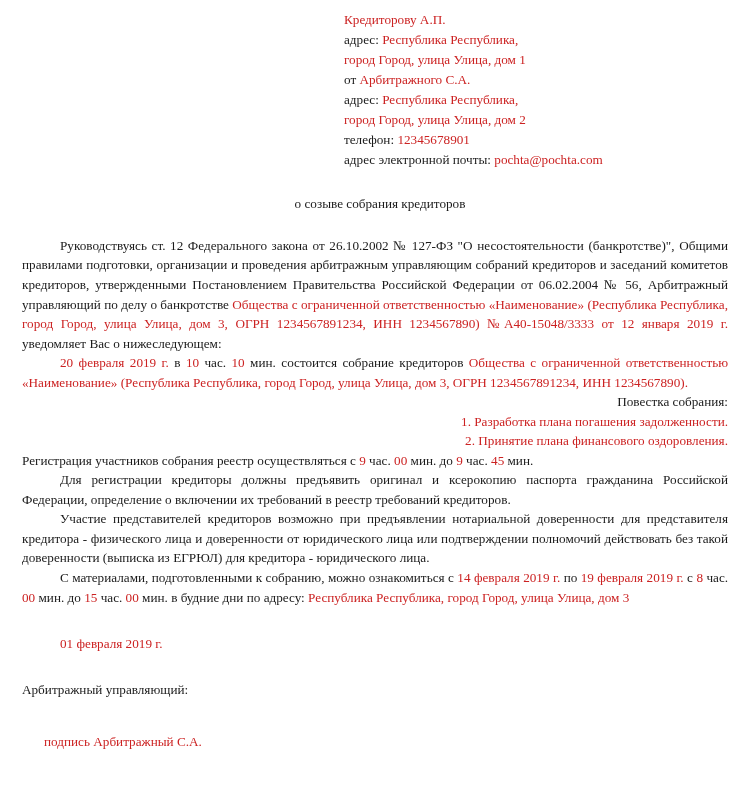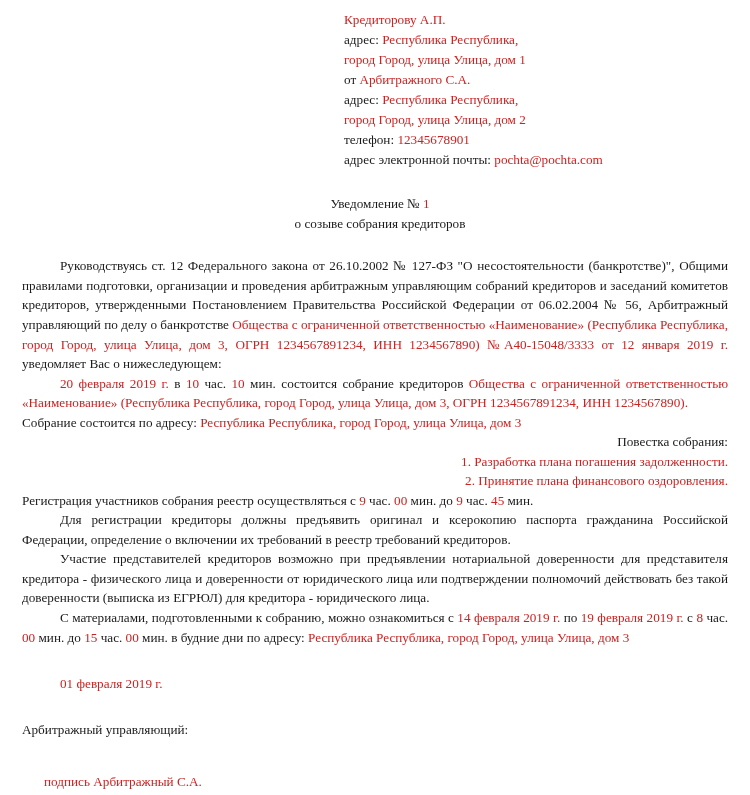--- a/index.html
+++ b/index.html
@@ -101,34 +101,29 @@
       <span>телефон:</span>
       <span class="red">12345678901</span>
     </div>
     <div class="header-line">
       <span>адрес электронной почты:</span>
       <span class="red">pochta@pochta.com</span>
     </div>
   </div>
 
   <div class="title-block">
-    <div class="title-line">
-      <span>Уведомление №</span>
-      <span class="red">1</span>
-    </div>
     <div class="title-line">о созыве собрания кредиторов</div>
   </div>
 
   <div class="body-block">
 
     <p class="para"><span>Руководствуясь ст. 12 Федерального закона от 26.10.2002 № 127-ФЗ "О несостоятельности (банкротстве)", Общими правилами подготовки, организации и проведения арбитражным управляющим собраний кредиторов и заседаний комитетов кредиторов, утвержденными Постановлением Правительства Российской Федерации от 06.02.2004 № 56, Арбитражный управляющий по делу о банкротстве</span> <span class="red">Общества с ограниченной ответственностью «Наименование» (Республика Республика, город Город, улица Улица, дом 3, ОГРН 1234567891234, ИНН 1234567890)</span> <span class="red nowrap">№А40-15048/3333</span> <span class="red nowrap">от 12 января 2019 г.</span> <span>уведомляет Вас о нижеследующем:</span></p>
 
     <p class="para"><span class="red">20 февраля 2019 г.</span> <span>в</span> <span class="red">10</span> <span>час.</span> <span class="red">10</span> <span>мин.</span> <span>состоится собрание кредиторов</span> <span class="red">Общества с ограниченной ответственностью «Наименование» (Республика Республика, город Город, улица Улица, дом 3, ОГРН 1234567891234, ИНН 1234567890).</span></p>
 
-    <p class="para flush"><span>Собрание состоится по адресу:</span> <span class="red">Республика Республика, город Город, улица Улица, дом 3</span></p>
 
     <p class="agenda">Повестка собрания:</p>
 
     <p class="agenda"><span class="red">1.</span> <span class="red">Разработка плана погашения задолженности.</span></p>
 
     <p class="agenda"><span class="red">2.</span> <span class="red">Принятие плана финансового оздоровления.</span></p>
 
     <p class="para flush"><span>Регистрация участников собрания реестр осуществляться с</span> <span class="red">9</span> <span>час.</span> <span class="red">00</span> <span>мин.</span> <span>до</span> <span class="red">9</span> <span>час.</span> <span class="red">45</span> <span>мин.</span></p>
 
     <p class="para">Для регистрации кредиторы должны предъявить оригинал и ксерокопию паспорта гражданина Российской Федерации, определение о включении их требований в реестр требований кредиторов.</p>

